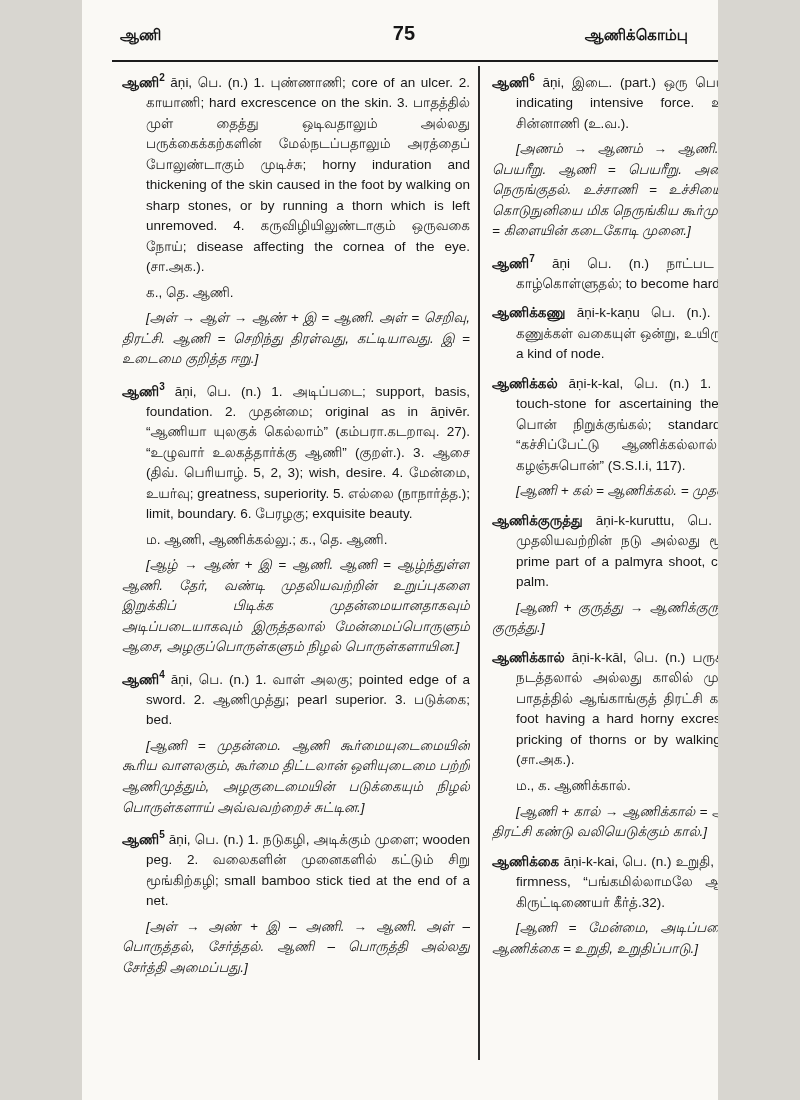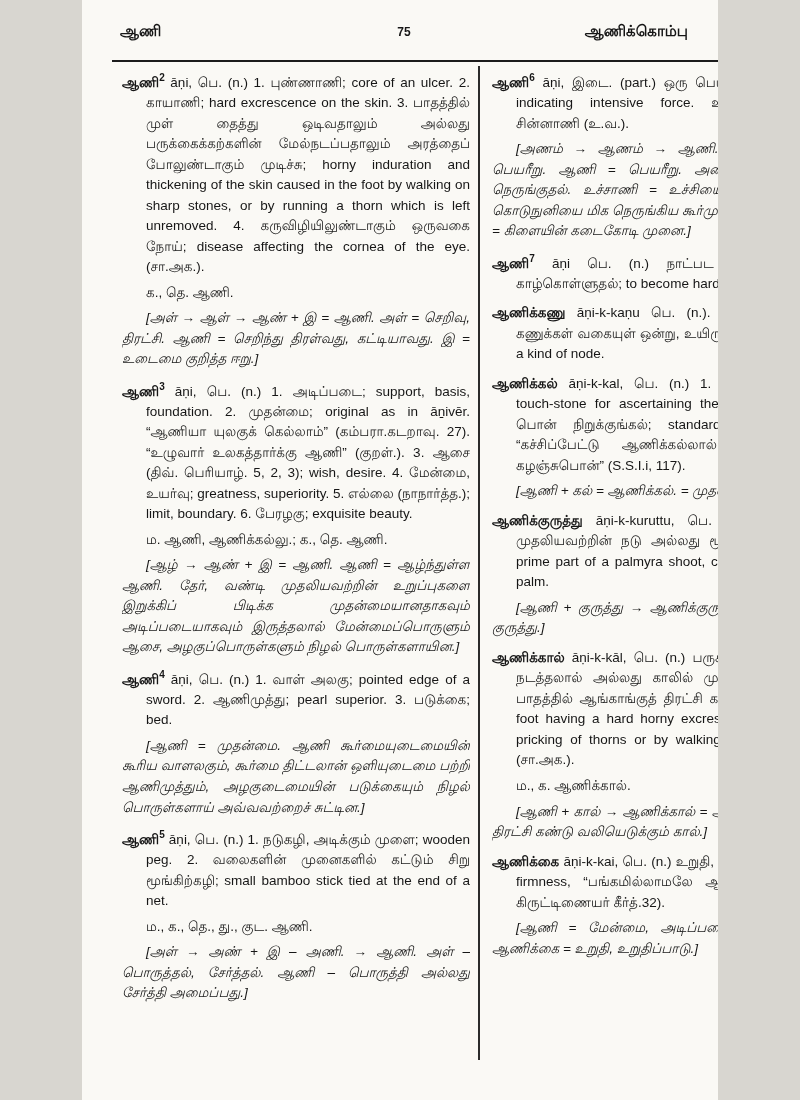--- a/index.html
+++ b/index.html
@@ -14,21 +14,21 @@
     overflow: hidden;
   }
   
   .running-header {
     position: absolute;
     top: 22px; left: 38px; right: 30px;
     display: flex; align-items: baseline;
     font-weight: bold; font-size: 15px;
   }
   .rh-left  { flex: 1; text-align: left; }
-  .rh-page  { flex: 1; text-align: center; font-size: 12px; }
+  .rh-page  { flex: 1; text-align: center; font-size: 20px; }
   .rh-right { flex: 1; text-align: right; }
   .rule-top {
     position: absolute;
     top: 60px; left: 30px; width: 746px; height: 2px;
     background: #1c1c1c;
   }
   .col-divider {
     position: absolute;
     top: 66px; left: 396px; width: 2px; height: 994px;
     background: #2b2b2b;
@@ -97,21 +97,20 @@
       <p class="head"><b class="hw">ஆணி</b><sup class="sup">4</sup>
         <span class="tr">āṇi,</span>
         <span class="body">பெ. (n.) 1. வாள் அலகு; pointed edge of a sword. 2. ஆணிமுத்து; pearl superior. 3. படுக்கை; bed.</span></p>
       <p class="etym">[ஆணி = முதன்மை. ஆணி கூர்மையுடைமையின் கூரிய வாளலகும், கூர்மை திட்டலான் ஒளியுடைமை பற்றி ஆணிமுத்தும், அழகுடைமையின் படுக்கையும் நிழல் பொருள்களாய் அவ்வவற்றைச் சுட்டின.]</p>
     </article>
 
     <article class="entry">
       <p class="head"><b class="hw">ஆணி</b><sup class="sup">5</sup>
         <span class="tr">āṇi,</span>
         <span class="body">பெ. (n.) 1. நடுகழி, அடிக்கும் முளை; wooden peg. 2. வலைகளின் முனைகளில் கட்டும் சிறு மூங்கிற்கழி; small bamboo stick tied at the end of a net.</span></p>
-      <p class="cognate">ம., க., தெ., து., குட. ஆணி.</p>
       <p class="etym">[அள் → அண் + இ – அணி. → ஆணி. அள் – பொருத்தல், சேர்த்தல். ஆணி – பொருத்தி அல்லது சேர்த்தி அமைப்பது.]</p>
     </article>
 
   </div>
 
   <div class="column right">
 
     <article class="entry">
       <p class="head"><b class="hw">ஆணி</b><sup class="sup">6</sup>
         <span class="tr">āṇi,</span>

